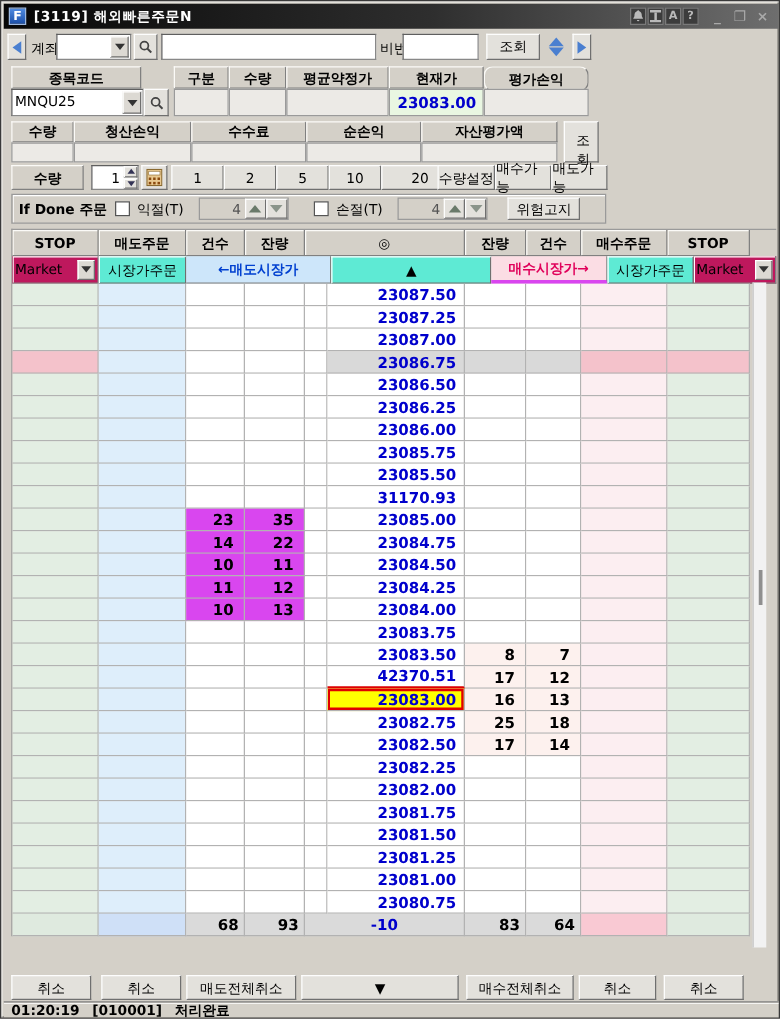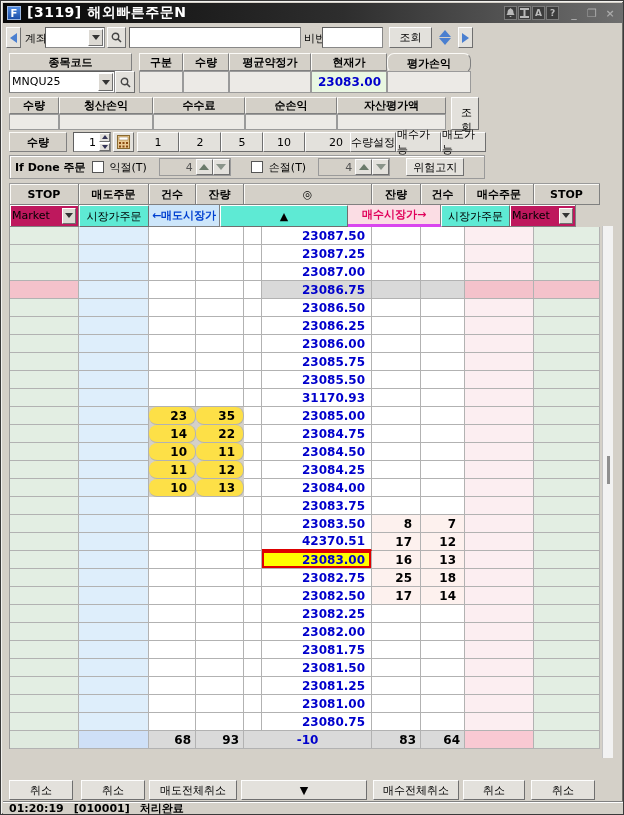--- a/index.html
+++ b/index.html
@@ -7,21 +7,21 @@
   body { font-family:"DejaVu Sans","Liberation Sans",sans-serif; font-size:11px; }
   .win { position:relative; width:624px; height:815px; background:#d4d0c8;
          border:1px solid #3a3a3a; box-shadow: inset 1px 1px 0 #f2f1ee, inset -1px -1px 0 #6f6d68; overflow:hidden; }
   .abs { position:absolute; }
 
   
   .titlebar { left:2px; top:2px; width:620px; height:20px;
     background:linear-gradient(90deg,#070707,#2e2e2e 55%,#6e6e6e); display:flex; align-items:center; color:#fff; }
   .flogo { width:14px; height:14px; margin:0 6px 0 4px; background:linear-gradient(#4f8ae0,#1c4fa8);
     border:1px solid #9db8e0; color:#fff; font-weight:bold; font-size:10px; display:flex; align-items:center; justify-content:center; }
-  .title { font-weight:bold; font-size:14px; letter-spacing:0.5px; }
+  .title { font-weight:bold; font-size:11px; letter-spacing:0.5px; }
   .tbicons { position:absolute; right:64px; top:3px; display:flex; gap:1px; }
   .tbico { width:13px; height:14px; background:#3c3c3c; border:1px solid #7a7a7a; color:#b9b9b9;
     display:flex; align-items:center; justify-content:center; font-size:9px; font-weight:bold; }
   .winbtns { position:absolute; right:6px; top:3px; display:flex; gap:4px; color:#a9a9a9; font-weight:bold; }
   .winbtn { width:14px; height:14px; display:flex; align-items:center; justify-content:center; font-size:11px; }
 
   
   .lbl { color:#000; }
   .inp { background:#fff; border:1px solid #888; border-top-color:#5f5f5f; border-left-color:#5f5f5f; }
   .btn { background:#e3e1dc; border:1px solid #6f6f6f; border-top-color:#fdfdfd; border-left-color:#fdfdfd;
@@ -34,27 +34,27 @@
     display:flex; align-items:center; justify-content:center; }
   .chk { width:12px; height:12px; background:#fff; border:1px solid #555; display:inline-block; }
 
   
   .ladder { position:absolute; left:8px; top:182px; border-top:1px solid #9a9a9a; border-left:1px solid #9a9a9a; }
   .lrow { display:flex; height:18px; }
   .hrow1 { height:21px; } .hrow2 { height:22px; }
   .c { border-right:1px solid #b2b2b2; border-bottom:1px solid #b2b2b2; display:flex; align-items:center;
        justify-content:flex-end; padding-right:4px; background:#fff; overflow:hidden; }
   .c0{width:69px}.c1{width:70px}.c2{width:47px}.c3{width:48px}.c4{width:18px}.c5{width:110px}
-  .c6{width:49px}.c7{width:44px}.c8{width:69px}.c9{width:66px}.cwide{width:128px}.cblue{width:71px}.cpink{width:93px}
+  .c6{width:49px}.c7{width:44px}.c8{width:69px}.c9{width:66px}.cwide{width:128px}.cblue{width:116px}.cpink{width:93px}
   .hcell { background:#d4d0c8; border-right:1px solid #808080; border-bottom:1px solid #808080;
     box-shadow:inset 1px 1px 0 #fbfaf7; justify-content:center; padding:0; font-weight:bold; }
   .stopL,.stopR { background:#e3eee3; }
   .sellO { background:#deeefb; }
   .buyO  { background:#fceef1; }
-  .askF  { background:#fde047;border-radius:8px; }
+  .askF  { background:#d946ef; }
   .bidF  { background:#fdf1ee; }
   .price { color:#0000cc; font-weight:bold; font-size:12px; padding-right:6px; }
   .num { color:#000; font-weight:bold; font-size:12px; padding-right:8px; }
   .hi { background:#d9d9d9 !important; }
   .hiPink { background:#f4c2cb !important; }
   .cur { background:#ffff00 !important; box-shadow:inset 0 0 0 2px #e00000; }
   .redline { border-bottom:2px solid #dd0000; }
   .trow .c { background:#dadada; font-weight:bold; font-size:12px; }
   .trow .stopT { background:#dfeadf; }
   .trow .sellT { background:#cfe0f7; }
@@ -128,21 +128,21 @@
   <div class="abs inp" style="left:321px;top:26px;width:61px;height:21px;"><span></span></div>
   <div class="abs btn" style="left:388px;top:26px;width:43px;height:21px;">조회</div>
   <div class="abs" style="left:434px;top:25px;width:20px;height:23px;display:flex;flex-direction:column;align-items:center;justify-content:center;gap:1px;">
     <span class="tri" style="border-left:6px solid transparent;border-right:6px solid transparent;border-bottom:7px solid #4a7fd0;"></span>
     <span class="tri" style="border-left:6px solid transparent;border-right:6px solid transparent;border-top:7px solid #4a7fd0;"></span>
   </div>
   <div class="abs btn" style="left:457px;top:26px;width:15px;height:21px;">
     <span class="tri" style="border-top:5px solid transparent;border-bottom:5px solid transparent;border-left:7px solid #4a7fd0;"></span>
   </div>
 
-  <div class="abs cell-h" style="left:8px;top:52px;width:123px;height:18px;">종목코드</div>
+  <div class="abs cell-h" style="left:8px;top:52px;width:104px;height:18px;">종목코드</div>
   <div class="abs cell-h" style="left:138px;top:52px;width:44px;height:18px;">구분</div>
   <div class="abs cell-h" style="left:182px;top:52px;width:46px;height:18px;">수량</div>
   <div class="abs cell-h" style="left:228px;top:52px;width:82px;height:18px;">평균약정가</div>
   <div class="abs cell-h" style="left:310px;top:52px;width:76px;height:18px;">현재가</div>
   <div class="abs cell-h" style="left:386px;top:52px;width:84px;height:20px;border-radius:7px;">평가손익</div>
 
   <div class="abs inp" style="left:8px;top:70px;width:106px;height:22px;padding:3px 2px;">
     <span>MNQU25</span>
     <div class="cmb-btn" style="position:absolute;right:1px;top:1px;width:15px;height:18px;">
       <span class="tri" style="border-left:4px solid transparent;border-right:4px solid transparent;border-top:5px solid #333;"></span>

